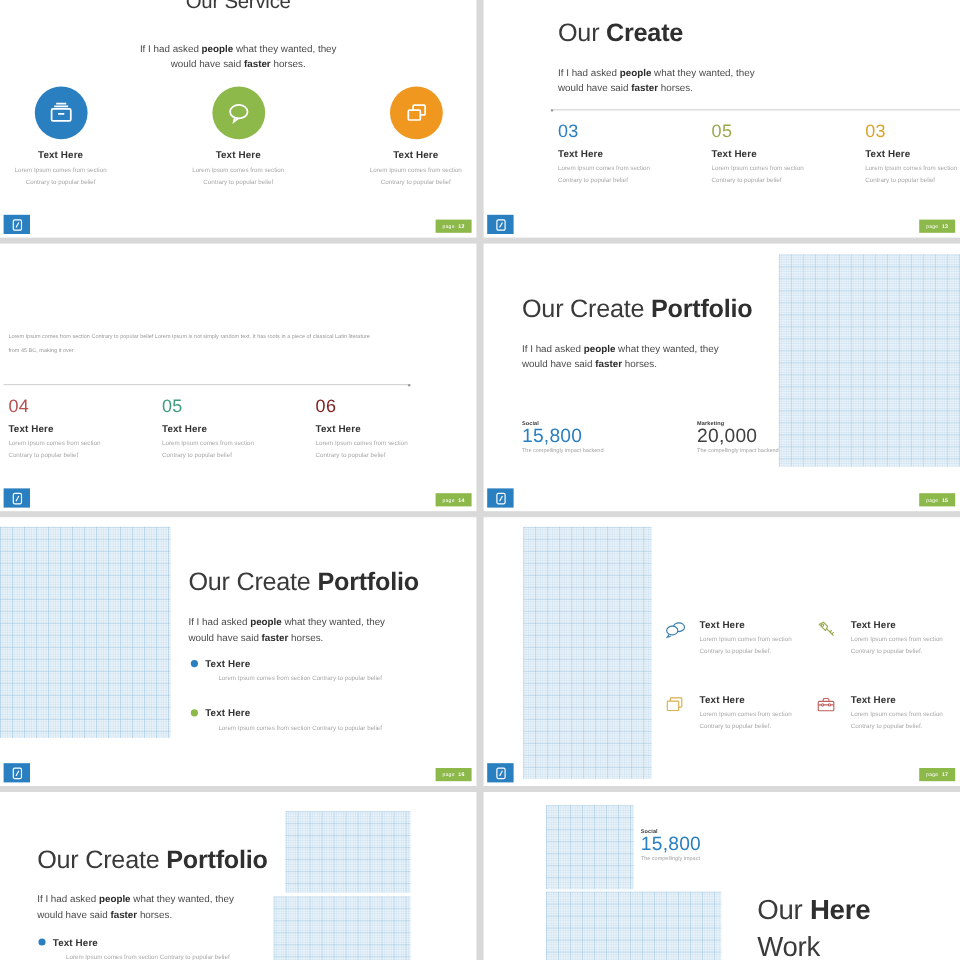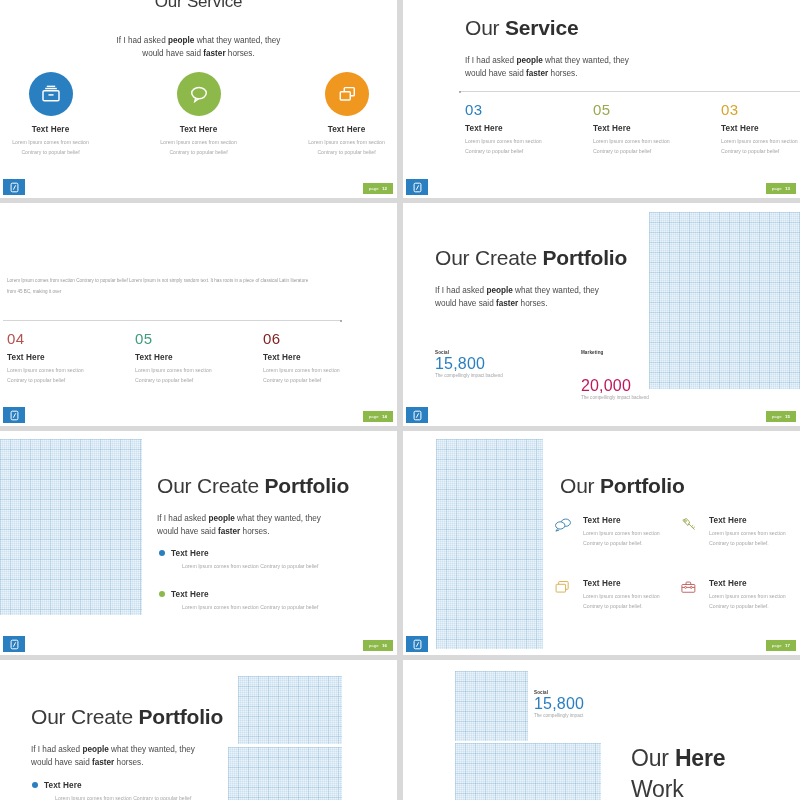--- a/index.html
+++ b/index.html
@@ -217,21 +217,21 @@
       </svg>
     </div>
     <div class="pagebadge">
       <span>page</span>
       <span class="pg-n">12</span>
     </div>
   </div>
 
   <div class="slide">
     <div class="title" style="position:absolute;left:62px;top:16px;">
-      <span>Our </span><b>Service</b>
+      <span>Our </span><b>Create</b>
     </div>
     <div class="lede" style="position:absolute;left:62px;top:54px;">
       <span>If I had asked </span><b>people</b><span> what they wanted, they</span><br>
       <span>would have said </span><b>faster</b><span> horses.</span>
     </div>
 
     <div class="hairline dot-left" style="position:absolute;left:56px;right:0;top:91px;"></div>
 
     <div class="numrow" style="position:absolute;left:62px;top:102px;">
       <div class="numcol">
@@ -331,21 +331,21 @@
     </div>
 
     <div style="position:absolute;left:32px;top:147px;display:flex;gap:78px;">
       <div>
         <div class="stat-label">Social</div>
         <div class="stat-num" style="color:#2a7fc1;">15,800</div>
         <div class="stat-sub">The compellingly  impact backend</div>
       </div>
       <div>
         <div class="stat-label">Marketing</div>
-        <div class="stat-num" style="color:#be185d;margin-top:22px;">20,000</div>
+        <div class="stat-num" style="color:#404040;">20,000</div>
         <div class="stat-sub">The compellingly  impact backend</div>
       </div>
     </div>
 
     <div class="logo">
       <svg width="9" height="11" viewBox="0 0 10 12" fill="none" stroke="#fff" stroke-width="1.1">
         <path d="M7.4 1.2 H2.6 A1.4 1.4 0 0 0 1.2 2.6 V9.4 A1.4 1.4 0 0 0 2.6 10.8 H7.4 A1.4 1.4 0 0 0 8.8 9.4 V2.6 A1.4 1.4 0 0 0 7.4 1.2 Z"></path>
         <path d="M6.3 3.6 L3.7 8.4"></path>
       </svg>
     </div>
@@ -391,23 +391,20 @@
     </div>
     <div class="pagebadge">
       <span>page</span>
       <span class="pg-n">16</span>
     </div>
   </div>
 
   <div class="slide">
     <div class="grid-img" style="left:33px;top:8px;width:107px;height:210px;"></div>
 
-    <div class="title" style="position:absolute;left:157px;top:43px;">
-      <span>Our </span><b>Portfolio</b>
-    </div>
 
     <div style="position:absolute;left:151px;top:85px;display:grid;grid-template-columns:126px 126px;row-gap:31px;">
 
       <div class="pf-item">
         <span class="pf-ico">
           <svg width="19" height="15" viewBox="0 0 22 17" fill="none" stroke="#3b7fae" stroke-width="1.1">
             <path d="M13.6 2.2 A5.4 4.2 0 0 1 13.6 10.6 A5.4 4.2 0 0 1 8.2 6.4 A5.4 4.2 0 0 1 13.6 2.2 Z"></path>
             <path d="M7.2 5.4 A5.4 4.2 0 0 0 7.2 13.8 A5.4 4.2 0 0 0 12.6 9.6 A5.4 4.2 0 0 0 7.2 5.4 Z" fill="#fff"></path>
             <path d="M4.2 13.2 L2.2 16.2 L6 14.9"></path>
           </svg>

